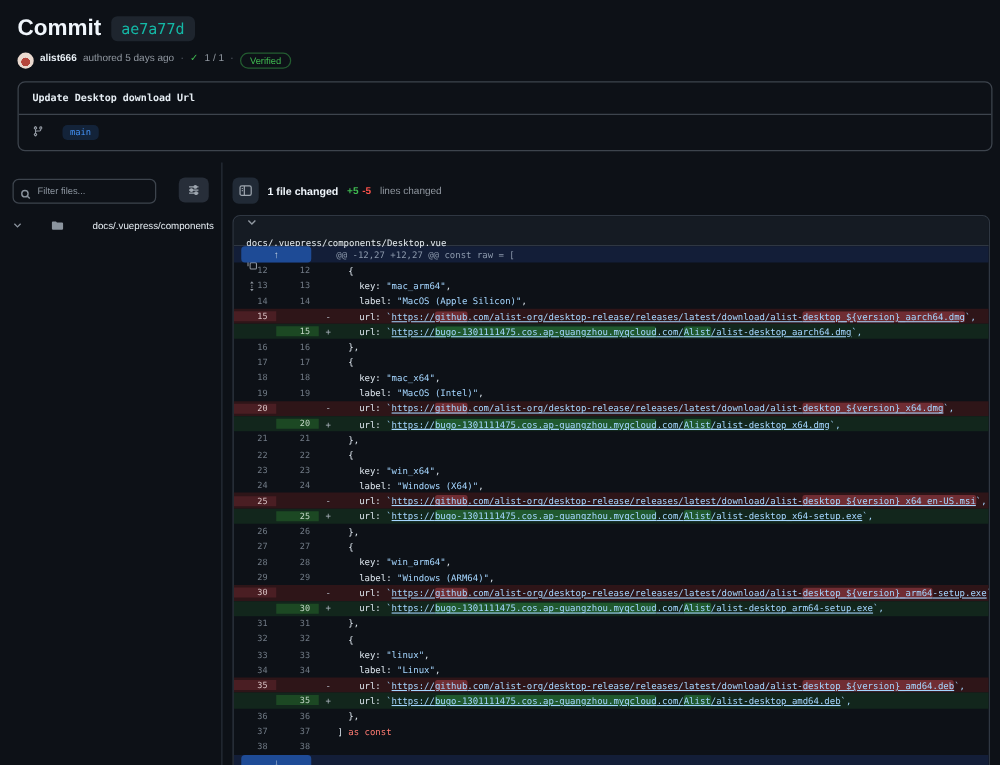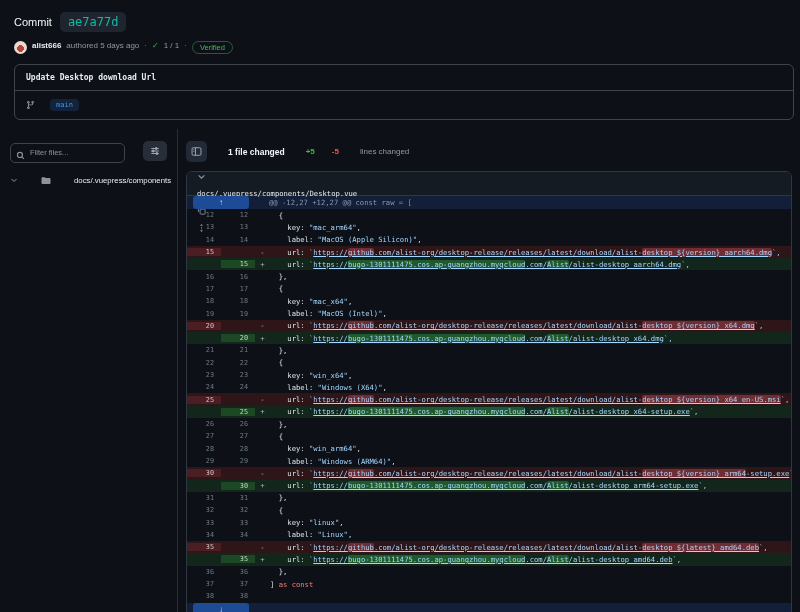--- a/index.html
+++ b/index.html
@@ -3,21 +3,21 @@
 <meta charset="utf-8">
 <style>
   * { margin:0; padding:0; box-sizing:border-box; }
   html,body { background:#0d1117; }
   .page { width:800px; height:612px; overflow:hidden; background:#0d1117;
           color:#e6edf3; font-family:"Liberation Sans",sans-serif; display:flex; flex-direction:column; }
 
   
   .commit-header { padding:10px 6px 9px 14px; flex:none; }
   .title-row { display:flex; align-items:center; gap:8px; margin:2px 0 9px; }
-  .title-prefix { font-size:11px; font-weight:400; color:#f0f6fc; }
+  .title-prefix { font-size:18px; font-weight:700; color:#f0f6fc; }
   .sha-badge { font-family:"DejaVu Sans Mono",monospace; font-size:12px; color:#14b8a6;
                background:#1e252e; padding:3px 8px; border-radius:5px; }
   .meta-row { display:flex; align-items:flex-start; gap:5px; font-size:8px; color:#9198a1; margin-bottom:10px; }
   .avatar { width:13px; height:13px; border-radius:50%; flex:none;
             background:radial-gradient(circle at 50% 58%, #b5463c 0 34%, #ead9cf 36%); }
   .author { color:#e6edf3; font-weight:700; font-size:8px; }
   .dot { color:#6e7681; }
   .check-icon { color:#3fb950; font-size:8px; }
   .verified-badge { border:1px solid rgba(63,185,80,.45); color:#3fb950; border-radius:999px;
                     padding:1px 7px; font-size:7.5px; background:transparent; }
@@ -40,21 +40,21 @@
   .filter-input::placeholder { color:#8b949e; }
   .search-icon { position:absolute; left:6px; top:5px; color:#8b949e; }
   .sliders-btn { width:24px; height:20px; background:#272e39; border:none; border-radius:5px;
                  color:#9fa7b0; display:flex; align-items:center; justify-content:center; cursor:pointer; }
   .tree { margin-top:13px; }
   .tree-row { display:flex; align-items:flex-start; gap:23px; height:19px; font-size:7.8px; color:#e6edf3; cursor:pointer; }
   .tree-row .muted-icon { color:#8b949e; display:flex; }
   .tree-file { padding-left:26px; }
 
   .main { flex:1; min-width:0; padding:12px 8px 0; }
-  .summary-row { display:flex; align-items:center; gap:21px; }
+  .summary-row { display:flex; align-items:center; gap:7px; }
   .tree-toggle-btn { width:21px; height:21px; background:#212a36; border:none; border-radius:5px;
                      color:#9fa7b0; display:flex; align-items:center; justify-content:center; cursor:pointer; }
   .files-changed { font-size:8.5px; font-weight:700; color:#f0f6fc; }
   .adds { color:#3fb950; font-weight:700; font-size:8px; }
   .dels { color:#f85149; font-weight:700; font-size:8px; margin-left:-4px; }
   .summary-suffix { color:#9198a1; font-size:8px; }
 
   
   .file-card { margin-top:9px; border:1px solid #2f3742; border-radius:6px; overflow:hidden; background:#0d1117; }
   .file-header { height:24px; background:#151b23; border-bottom:1px solid #2f3742;
@@ -362,21 +362,21 @@
             <div class="drow ctx">
               <div class="gut">34</div>
               <div class="gut">34</div>
               <div class="sign"></div>
               <div class="code"><span class="cp">    label: </span><span class="cs">"Linux"</span><span class="cp">,</span></div>
             </div>
             <div class="drow del">
               <div class="gut">35</div>
               <div class="gut"></div>
               <div class="sign">-</div>
-              <div class="code"><span class="cp">    url: </span><span class="cs">`</span><span class="cl">https://</span><span class="cl whd">github</span><span class="cl">.com/alist-org/desktop-release/releases/latest/download/alist-</span><span class="cl whd">desktop_${latest}_amd64.deb</span><span class="cs">`,</span></div>
+              <div class="code"><span class="cp">    url: </span><span class="cs">`</span><span class="cl">https://</span><span class="cl whd">github</span><span class="cl">.com/alist-org/desktop-release/releases/latest/download/alist-</span><span class="cl whd">desktop_${version}_amd64.deb</span><span class="cs">`,</span></div>
             </div>
             <div class="drow add">
               <div class="gut"></div>
               <div class="gut">35</div>
               <div class="sign">+</div>
               <div class="code"><span class="cp">    url: </span><span class="cs">`</span><span class="cl">https://</span><span class="cl wha">bugo-1301111475.cos.ap-guangzhou.myqcloud</span><span class="cl">.com/</span><span class="cl wha">Alist</span><span class="cl">/alist-desktop_amd64.deb</span><span class="cs">`,</span></div>
             </div>
             <div class="drow ctx">
               <div class="gut">36</div>
               <div class="gut">36</div>

